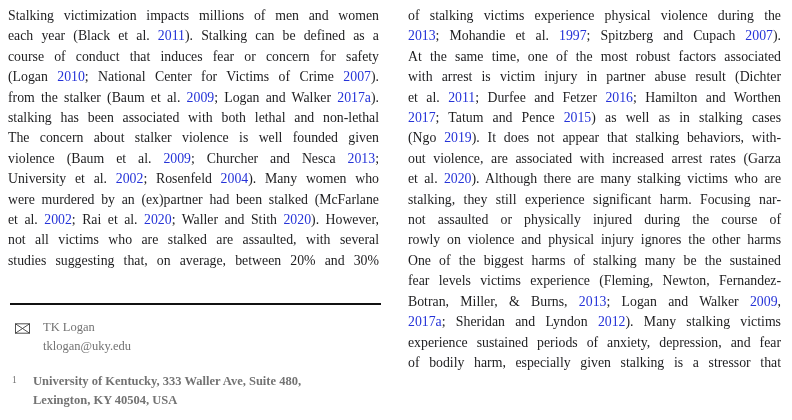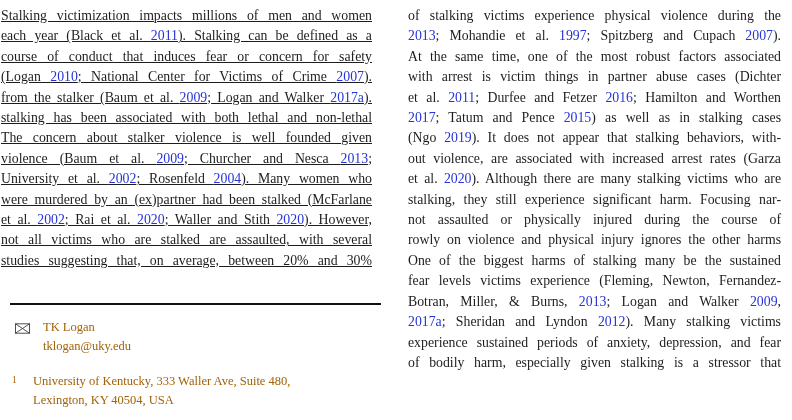--- a/index.html
+++ b/index.html
@@ -10,49 +10,49 @@
     font-family: "Liberation Serif", "DejaVu Serif", serif;
     color: var(--ink);
     overflow: hidden;
   }
   .page { position: relative; width: 792px; height: 420px; }
 
   .col {
     position: absolute; top: 6px;
     font-size: 13.8px; line-height: 20.4px;
   }
-  .col-left  { left: 1px;  width: 371px; text-decoration: underline; }
+  .col-left  { left: 8px;  width: 371px; }
   .col-right { left: 408px; width: 373px; }
 
   .line {
     text-align: justify;
     text-align-last: justify;
     text-justify: inter-word;
     white-space: normal;
   }
   .cite { color: var(--cite); }
 
   .footnote-rule {
     position: absolute; left: 10px; top: 303px;
     width: 371px; height: 1.5px; background: #111;
   }
 
   .footnote-area {
     position: absolute; left: 10px; top: 318px; width: 371px;
-    font-size: 12.5px; line-height: 19px; color: #a16207;
+    font-size: 12.5px; line-height: 19px; color: #737373;
   }
   .correspondence { display: flex; align-items: flex-start; }
   .envelope { flex: 0 0 auto; width: 15px; height: 11px; margin: 5px 13px 0 5px; }
   .correspondence-text { flex: 1 1 auto; }
   .affiliation { display: flex; margin-top: 16px; }
   .fn-marker {
     flex: 0 0 auto; width: 21px; margin-left: 2px;
     font-size: 9.5px; vertical-align: super; line-height: 14px; padding-top: 1px;
   }
-  .affiliation-text { flex: 1 1 auto; }
+  .affiliation-text { flex: 1 1 auto; font-weight: bold; }
 </style>
 </head>
 <body>
 
 <div class="page">
 
   <div class="col col-left">
       <div class="line"><span>Stalking victimization impacts millions of men and women</span></div>
       <div class="line"><span>each year (Black et al. </span><span class="cite">2011</span><span>). Stalking can be defined as a</span></div>
       <div class="line"><span>course of conduct that induces fear or concern for safety</span></div>
@@ -65,21 +65,21 @@
       <div class="line"><span>were murdered by an (ex)partner had been stalked (McFarlane</span></div>
       <div class="line"><span>et al. </span><span class="cite">2002</span><span>; Rai et al. </span><span class="cite">2020</span><span>; Waller and Stith </span><span class="cite">2020</span><span>). However,</span></div>
       <div class="line"><span>not all victims who are stalked are assaulted, with several</span></div>
       <div class="line"><span>studies suggesting that, on average, between 20% and 30%</span></div>
     </div>
 
   <div class="col col-right">
       <div class="line"><span>of stalking victims experience physical violence during the</span></div>
       <div class="line"><span class="cite">2013</span><span>; Mohandie et al. </span><span class="cite">1997</span><span>; Spitzberg and Cupach </span><span class="cite">2007</span><span>).</span></div>
       <div class="line"><span>At the same time, one of the most robust factors associated</span></div>
-      <div class="line"><span>with arrest is victim things in partner abuse cases (Dichter</span></div>
+      <div class="line"><span>with arrest is victim injury in partner abuse result (Dichter</span></div>
       <div class="line"><span>et al. </span><span class="cite">2011</span><span>; Durfee and Fetzer </span><span class="cite">2016</span><span>; Hamilton and Worthen</span></div>
       <div class="line"><span class="cite">2017</span><span>; Tatum and Pence </span><span class="cite">2015</span><span>) as well as in stalking cases</span></div>
       <div class="line"><span>(Ngo </span><span class="cite">2019</span><span>). It does not appear that stalking behaviors, with-</span></div>
       <div class="line"><span>out violence, are associated with increased arrest rates (Garza</span></div>
       <div class="line"><span>et al. </span><span class="cite">2020</span><span>). Although there are many stalking victims who are</span></div>
       <div class="line"><span>stalking, they still experience significant harm. Focusing nar-</span></div>
       <div class="line"><span>not assaulted or physically injured during the course of</span></div>
       <div class="line"><span>rowly on violence and physical injury ignores the other harms</span></div>
       <div class="line"><span>One of the biggest harms of stalking many be the sustained</span></div>
       <div class="line"><span>fear levels victims experience (Fleming, Newton, Fernandez-</span></div>

